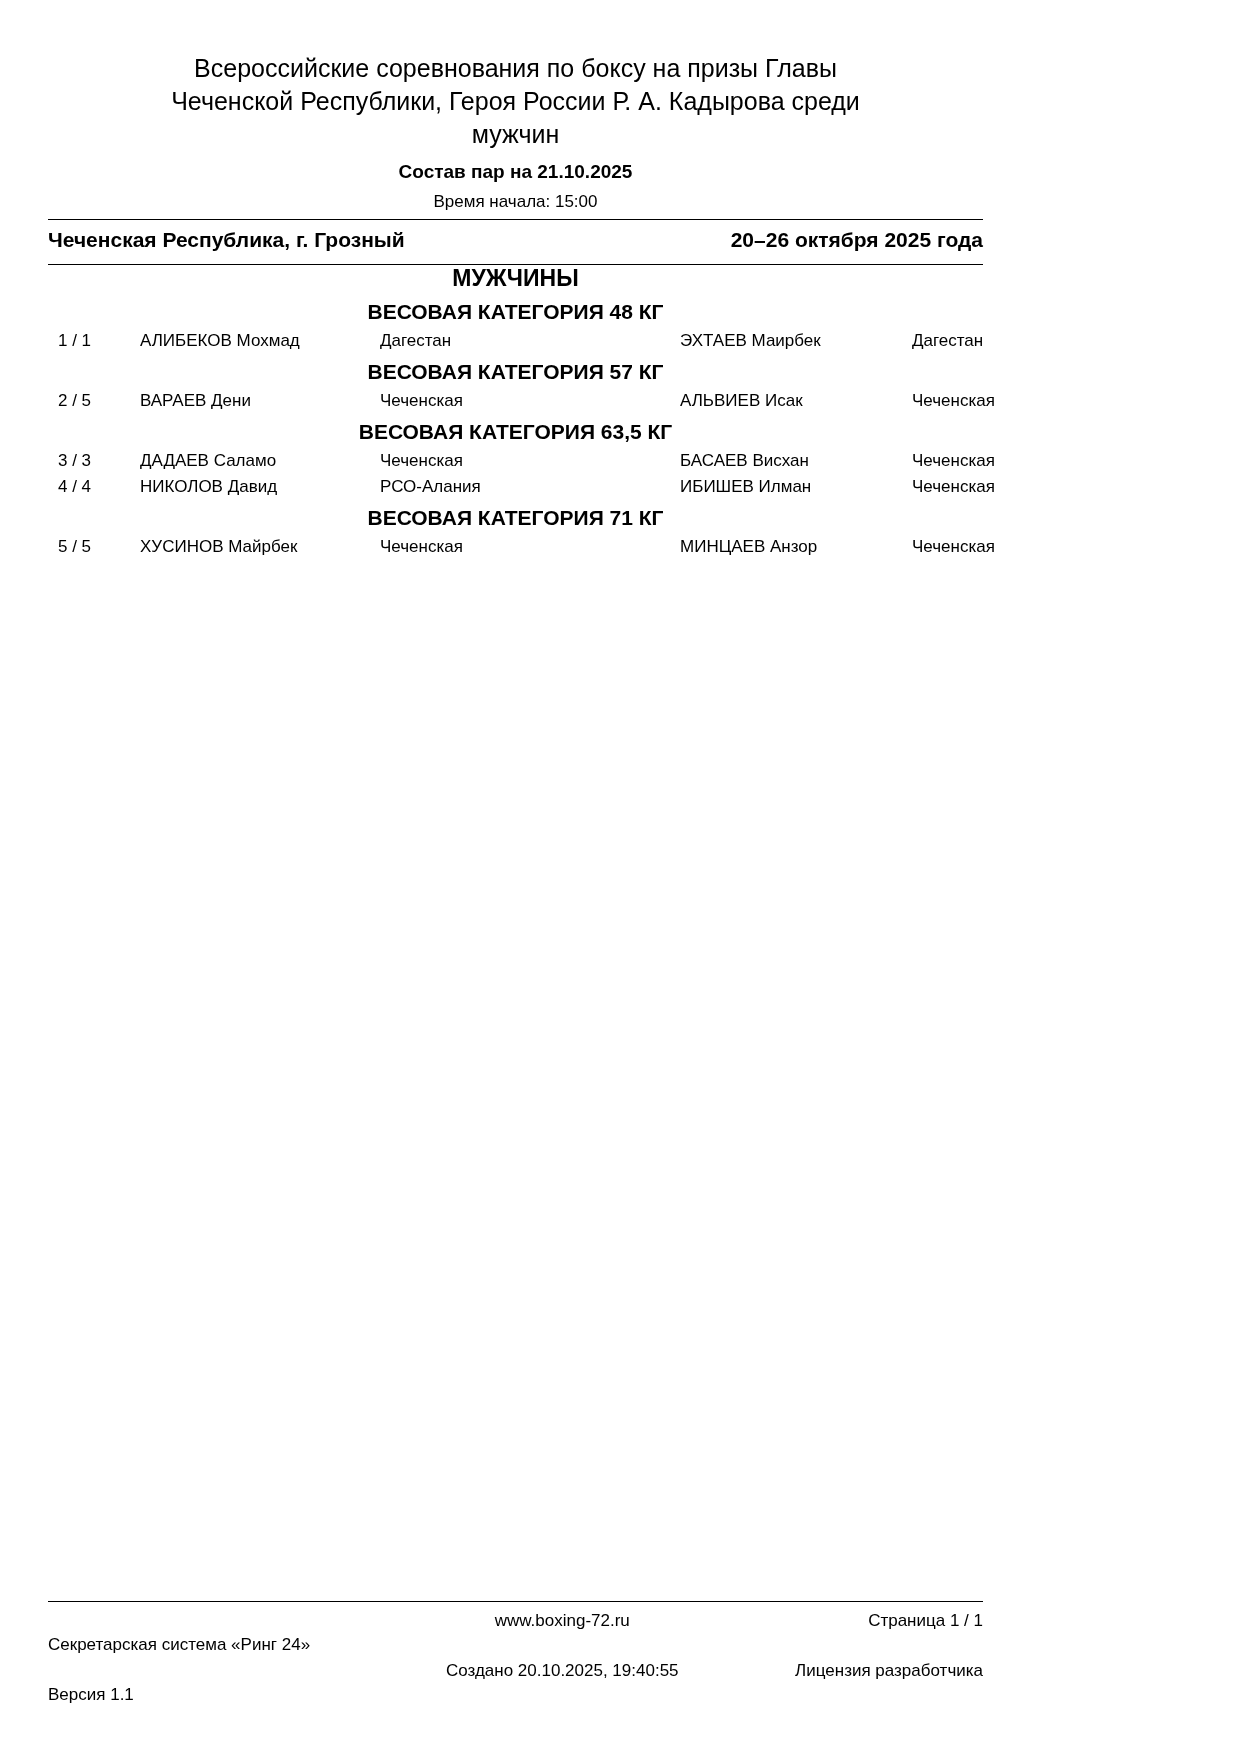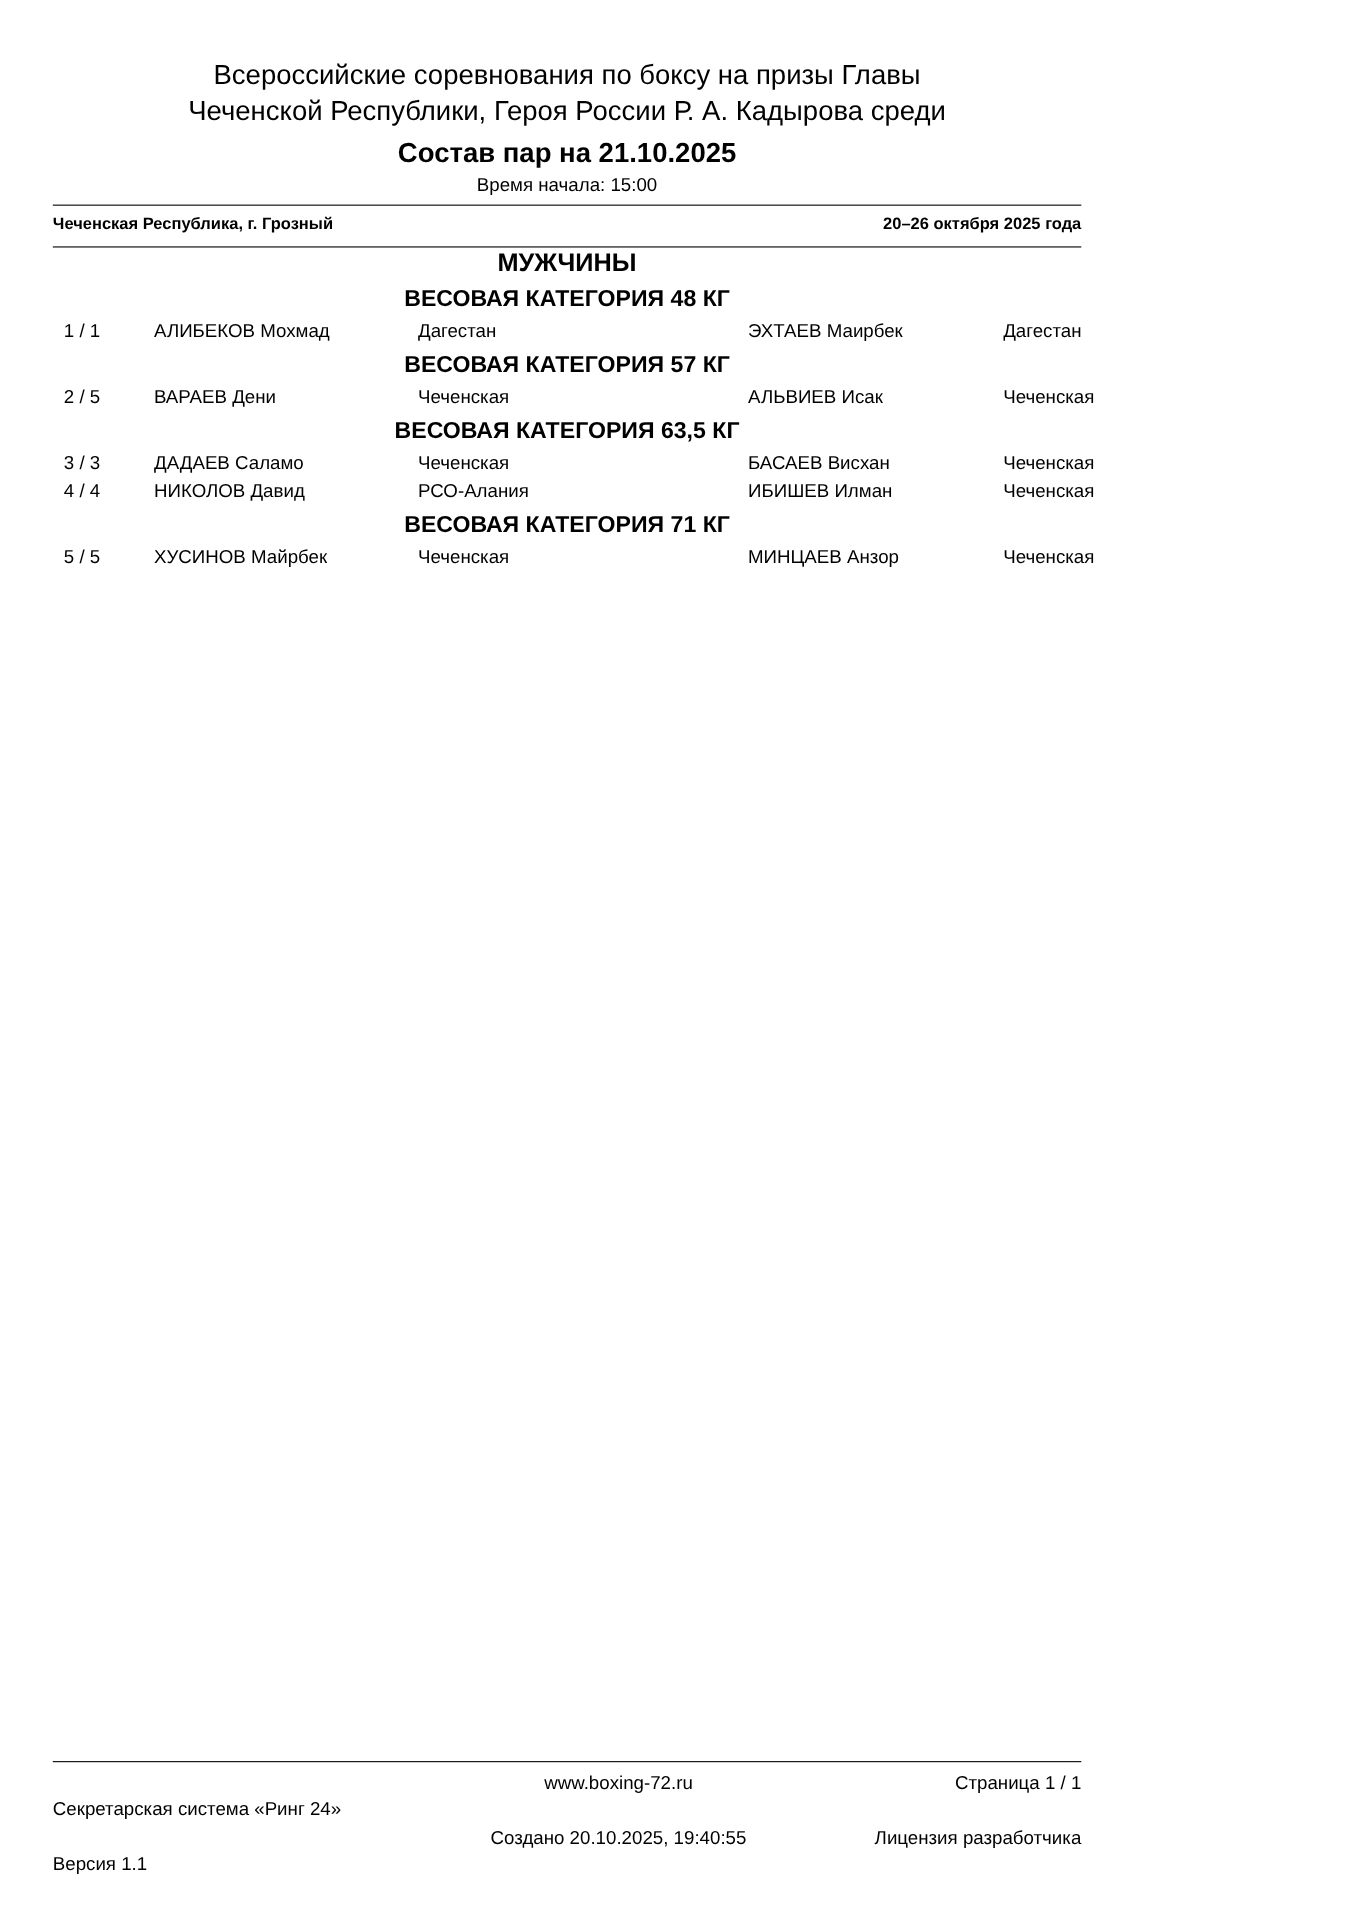--- a/index.html
+++ b/index.html
@@ -26,41 +26,41 @@
   .doc-header {
     padding-top: 52px;
     text-align: center;
   }
   .title-line {
     font-size: 25px;
     line-height: 33px;
     font-weight: normal;
   }
   .subtitle {
-    font-size: 25px;
+    font-size: 19px;
     font-weight: bold;
     line-height: 34px;
     margin-top: 4px;
   }
   .start-time {
     font-size: 17px;
     line-height: 22px;
     margin-top: 2px;
   }
 
   .rule {
     border: 0;
     border-top: 1px solid #000;
     margin: 6px 0 0 0;
   }
   .meta-row {
     display: flex;
     justify-content: space-between;
     align-items: baseline;
-    font-size: 15px;
+    font-size: 21px;
     font-weight: bold;
     padding: 8px 0 6px 0;
   }
 
   
   .section-title {
     text-align: center;
     font-size: 23px;
     font-weight: bold;
     margin-bottom: 2px;
@@ -111,20 +111,21 @@
   .footer-right  { flex: 1 1 auto; text-align: right; }
 </style>
 </head>
 <body>
 
 <div class="page">
 
   <div class="doc-header">
     <div class="title-line">Всероссийские соревнования по боксу на призы Главы</div>
     <div class="title-line">Чеченской Республики, Героя России Р. А. Кадырова среди</div>
+    <div class="title-line">мужчин</div>
     <div class="subtitle">Состав пар на 21.10.2025</div>
     <div class="start-time">Время начала: 15:00</div>
   </div>
 
   <hr class="rule">
 
   <div class="meta-row">
     <div>Чеченская Республика, г. Грозный</div>
     <div>20–26 октября 2025 года</div>
   </div>

